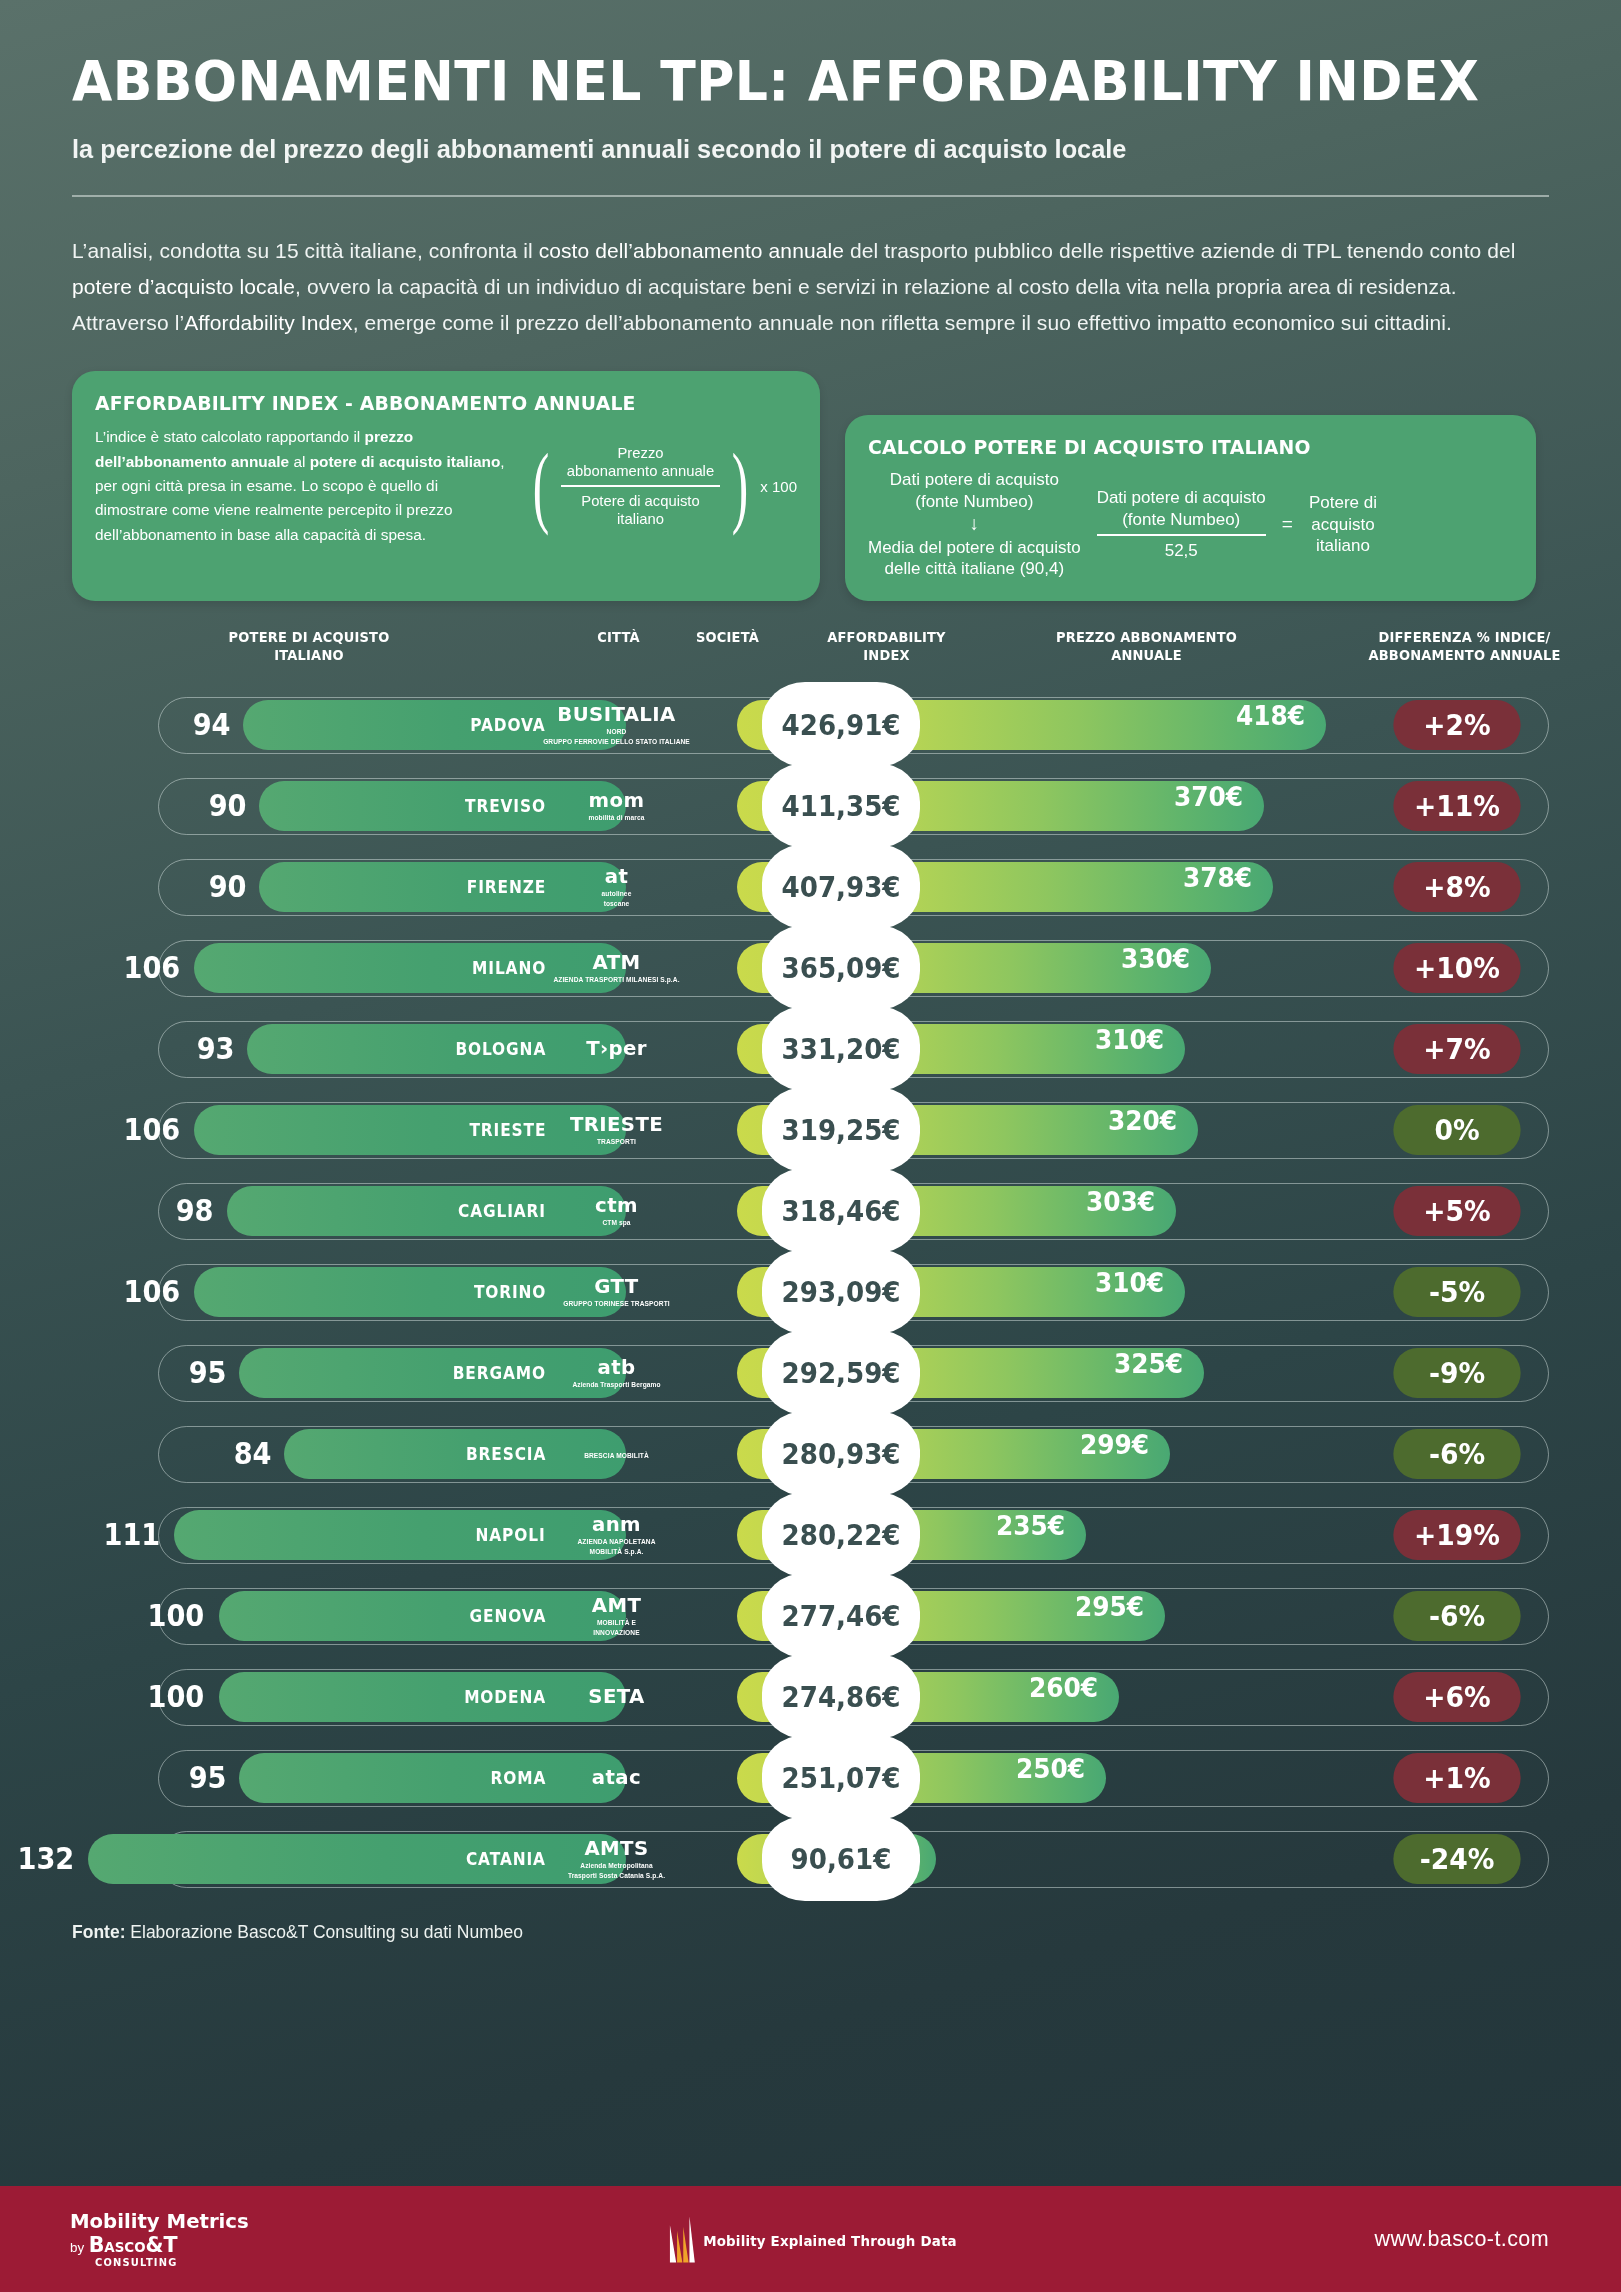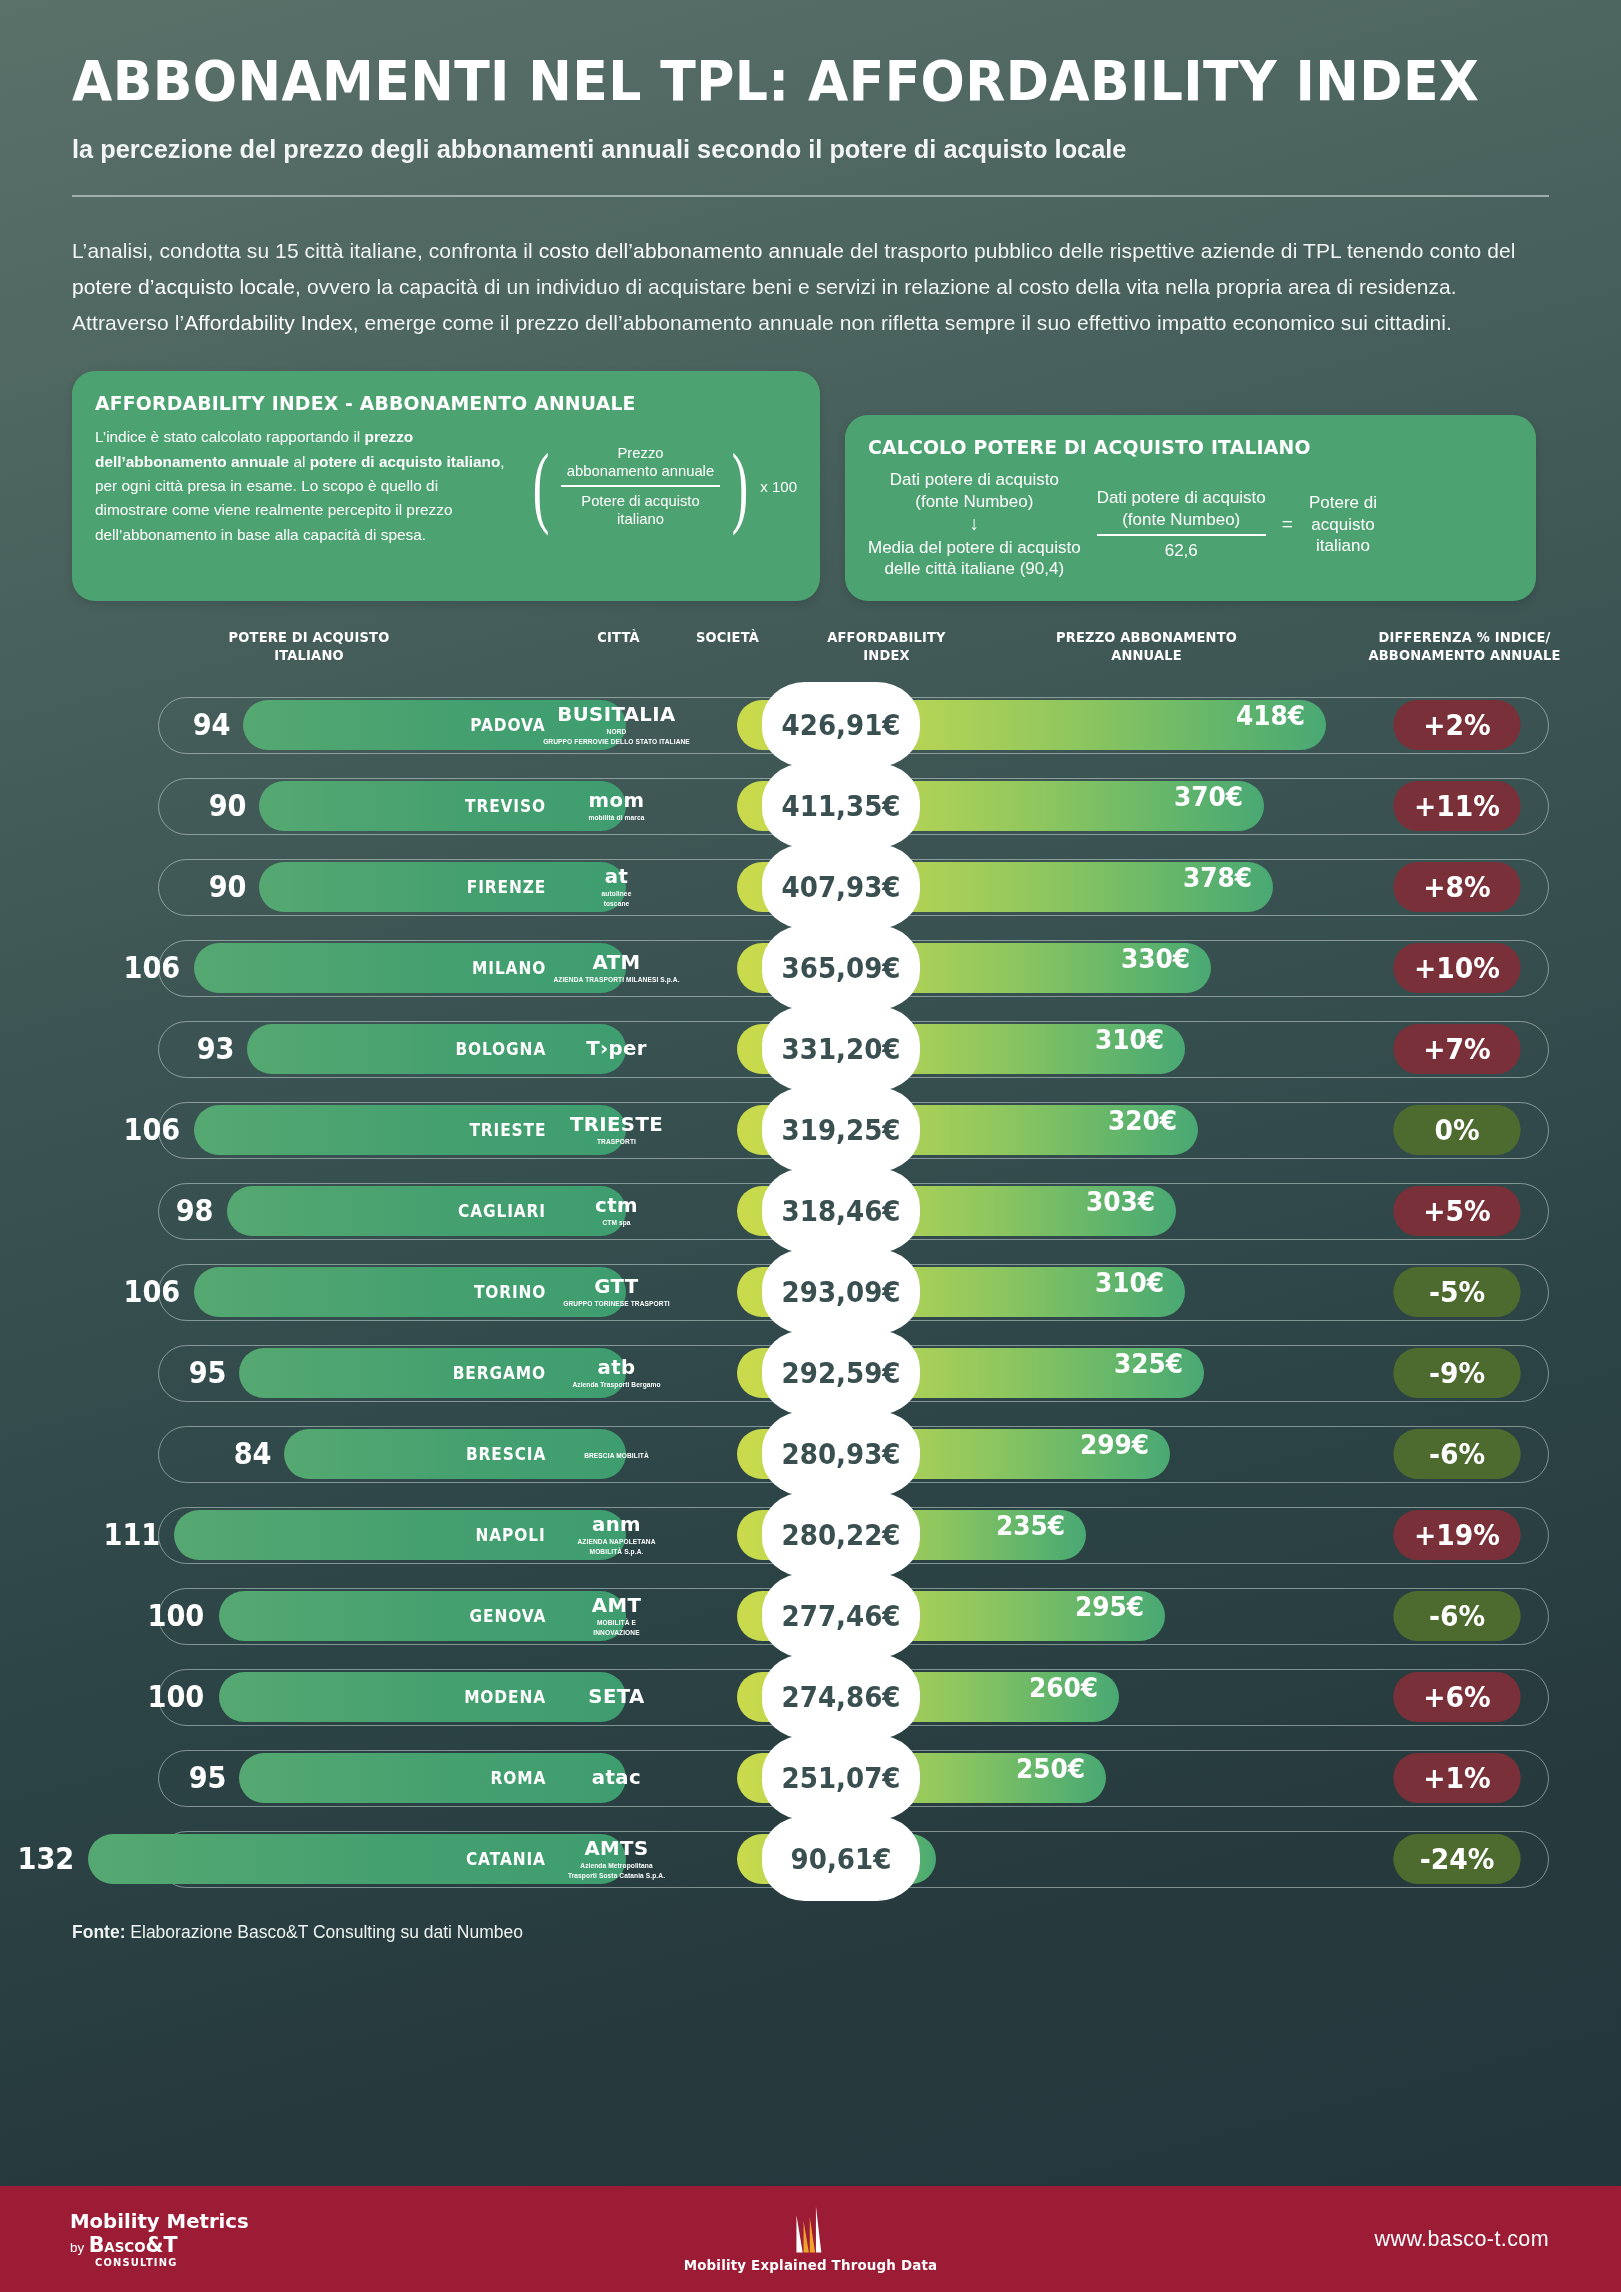--- a/index.html
+++ b/index.html
@@ -237,21 +237,21 @@
   #f-left {
     margin-left: 70px; color: #fff; line-height: 1.08;
     display: flex; flex-direction: column;
   }
   #f-mm { font-family:"DejaVu Sans",sans-serif; font-weight: 700; font-size: 19.7px; }
   #f-by { font-size: 13.4px; margin-top: 2px; display:flex; align-items:baseline; gap:4.5px;}
   #f-basco { font-family:"DejaVu Sans",sans-serif; font-weight:700; font-size: 20.6px; }
   #f-cons { font-family:"DejaVu Sans",sans-serif; font-weight:700; font-size: 9.9px; letter-spacing:1.2px; margin-top:1.8px; margin-left:25px;}
   #f-center {
     position: absolute; left: 50%; transform: translateX(-50%);
-    display: flex; flex-direction: column; align-items: center; color: #fff;
+    display: flex; flex-direction: row; align-items: center; color: #fff;
   }
   #f-mark {
     width: 39px; height: 47px; position: relative;
   }
   #f-tag {
     font-family:"DejaVu Sans",sans-serif; font-weight: 700;
     font-size: 13.4px; margin-top: 4.5px; letter-spacing:0.2px;
   }
   #f-url {
     position:absolute; right: 72px;
@@ -303,21 +303,21 @@
       <div id="calc-left">
         <div>Dati potere di acquisto</div>
         <div>(fonte Numbeo)</div>
         <div id="calc-arrow">↓</div>
         <div>Media del potere di acquisto</div>
         <div>delle città italiane (90,4)</div>
       </div>
       <div id="calc-frac">
         <div>Dati potere di acquisto</div>
         <div>(fonte Numbeo)</div>
-        <div class="den">62,6</div>
+        <div class="den">52,5</div>
       </div>
       <div id="calc-eq">=</div>
       <div id="calc-right">
         <div>Potere di</div>
         <div>acquisto</div>
         <div>italiano</div>
       </div>
     </div>
   </div>
 </div>

